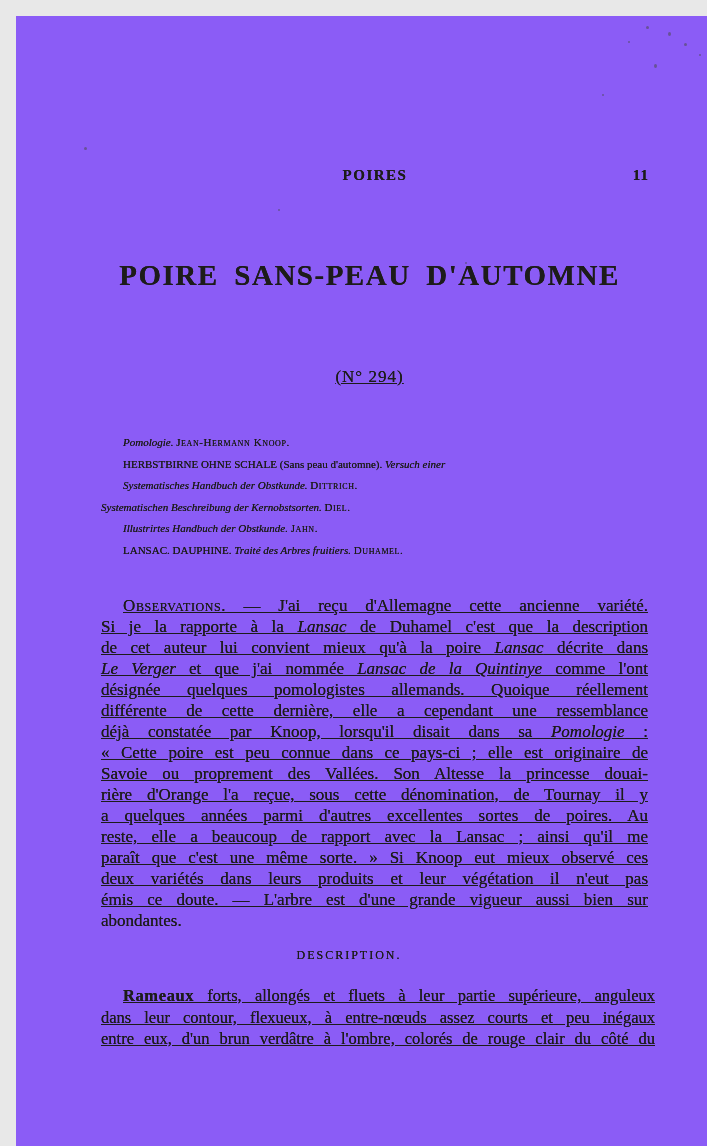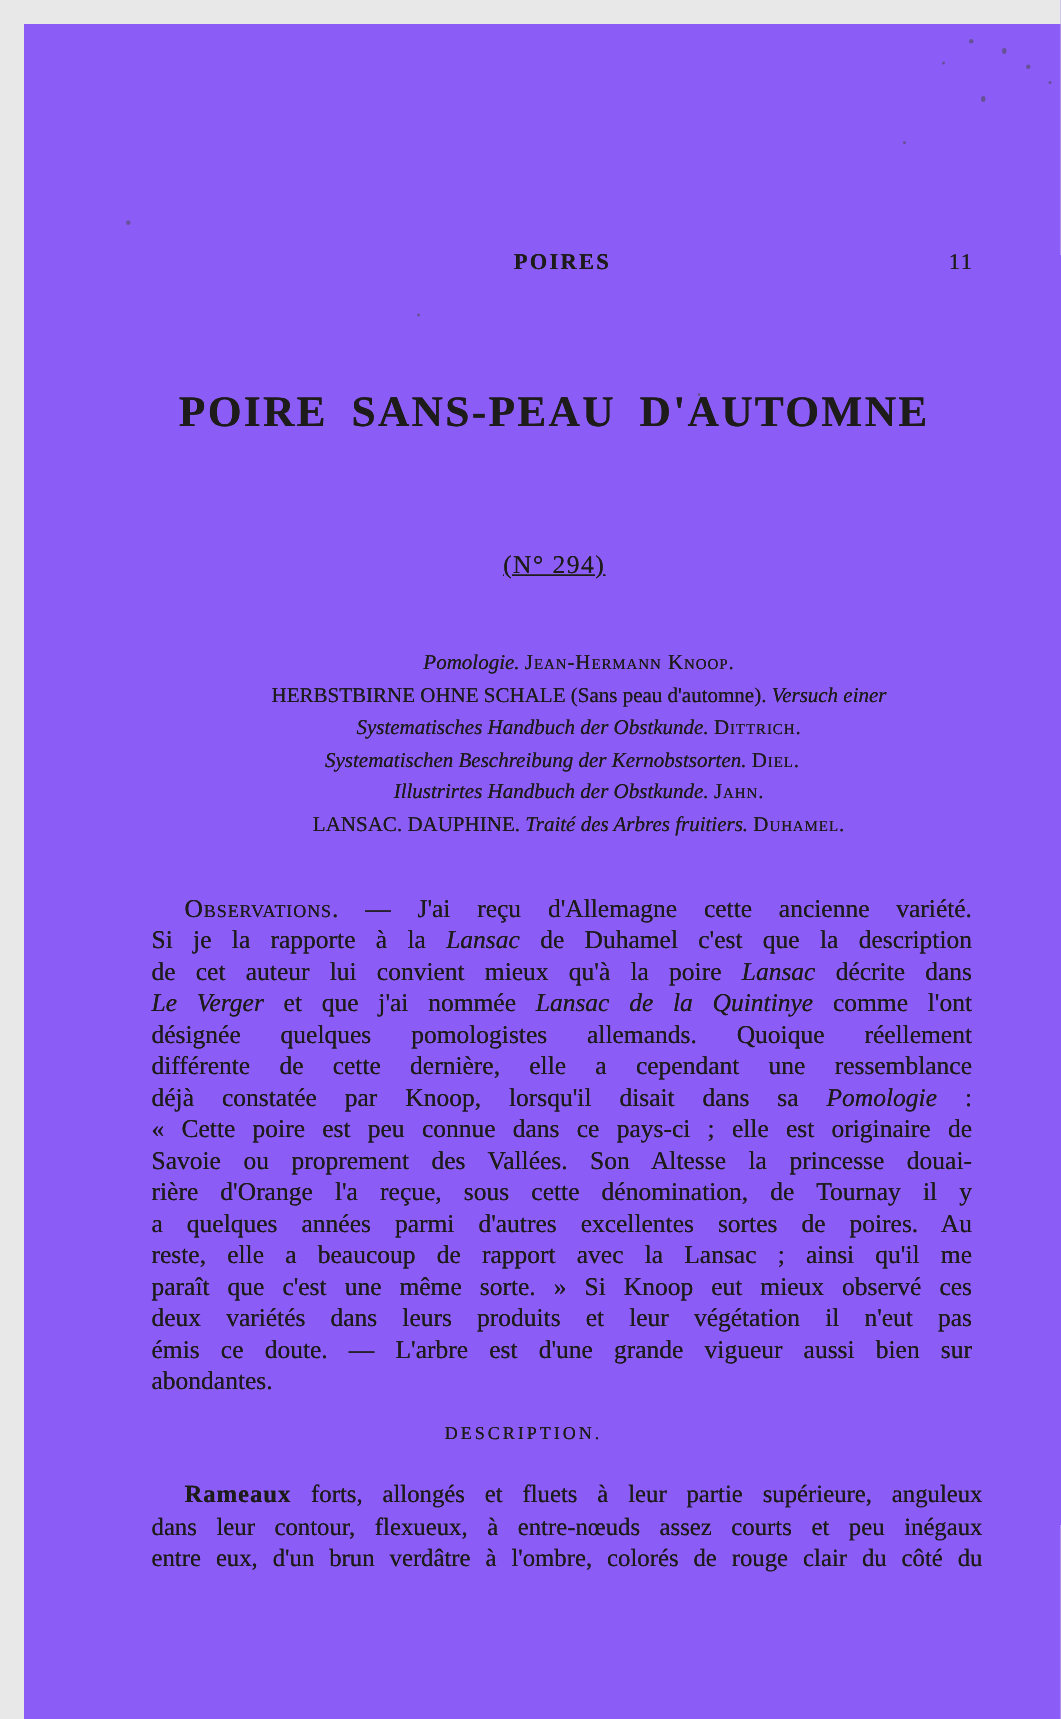--- a/index.html
+++ b/index.html
@@ -31,21 +31,21 @@
     display: block;
     text-align: center;
     font-weight: bold;
     font-size: 15px;
     letter-spacing: 1.5px;
   }
   .page-number {
     position: absolute;
     top: 0;
     right: 0;
-    font-weight: normal;
+    font-weight: bold;
     font-size: 15px;
     letter-spacing: 1px;
   }
 
   
   .title {
     position: absolute;
     top: 243px;
     left: 0;
     width: 707px;
@@ -68,23 +68,22 @@
     letter-spacing: 1px;
     text-decoration: underline;
   }
 
   
   .bibliography {
     position: absolute;
     top: 416px;
     left: 85px;
     width: 548px;
-    font-size: 14px;
+    font-size: 11px;
     line-height: 21.5px;
-    text-align: center;
   }
   .observations {
     position: absolute;
     top: 579px;
     left: 85px;
     width: 547px;
     font-size: 17px;
     line-height: 21px;
   }
   .description-heading {
@@ -103,20 +102,21 @@
     width: 554px;
     font-size: 16.5px;
     line-height: 21.5px;
   }
 
   .tline { white-space: normal; }
   .tline.indent { padding-left: 22px; }
   .tline.just {
     text-align: justify;
     text-align-last: justify;
+    text-decoration: underline;
   }
   .s-n { font-style: normal; }
   .s-i { font-style: italic; }
   .s-sc { font-variant: small-caps; letter-spacing: 0.6px; }
   .s-b { font-weight: bold; letter-spacing: 0.6px; }
 
   
   .speck {
     position: absolute;
     background: #4a4a4a;

